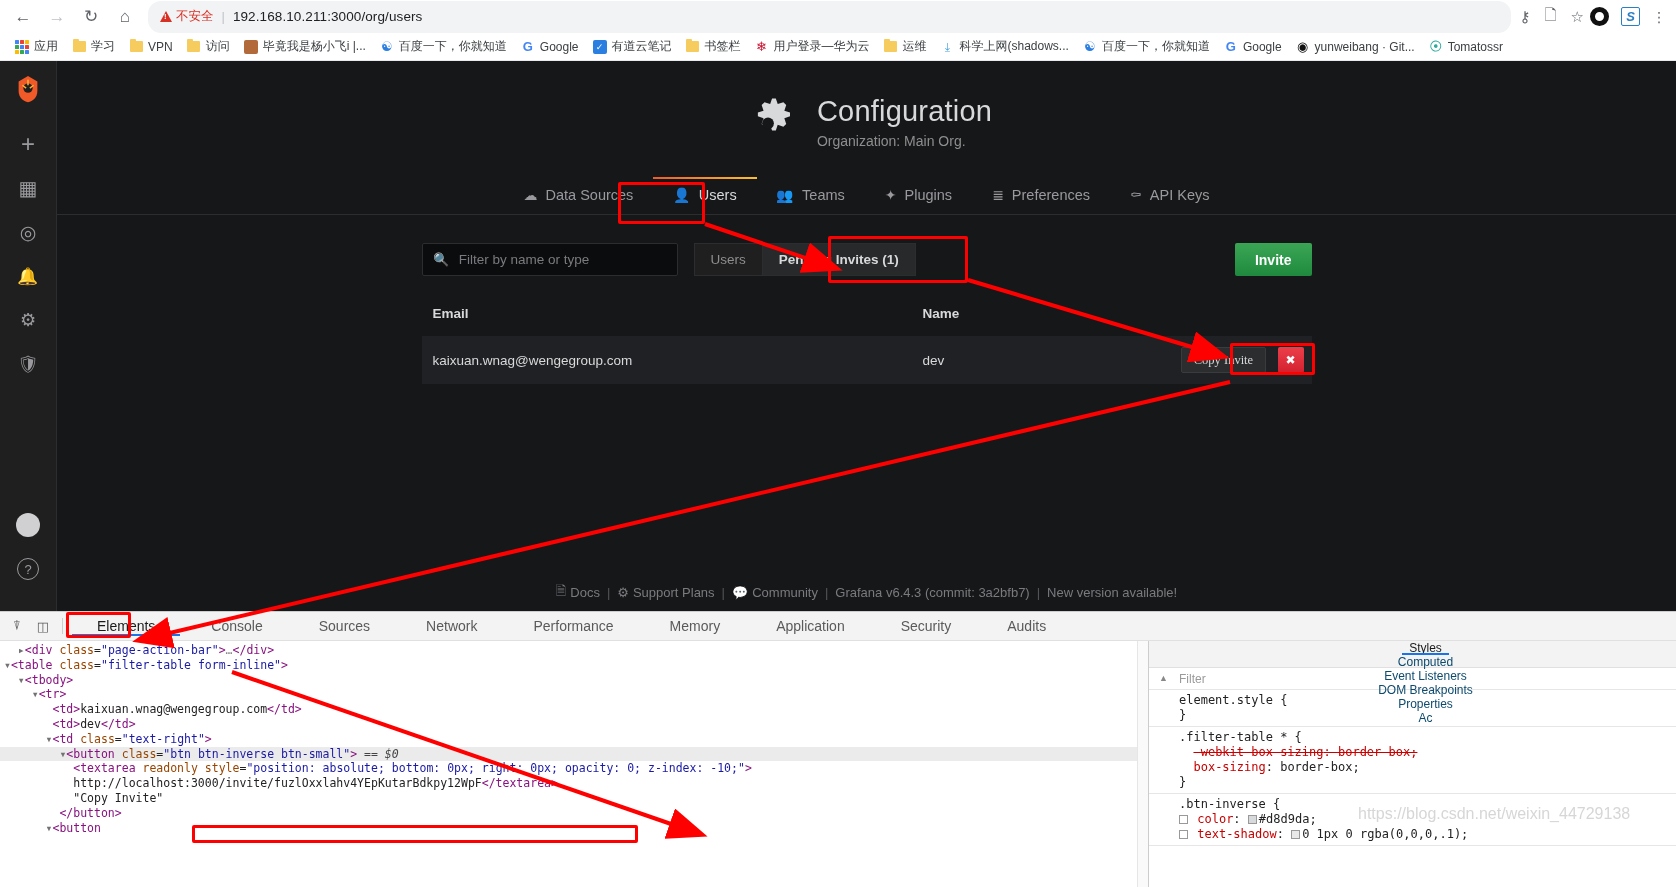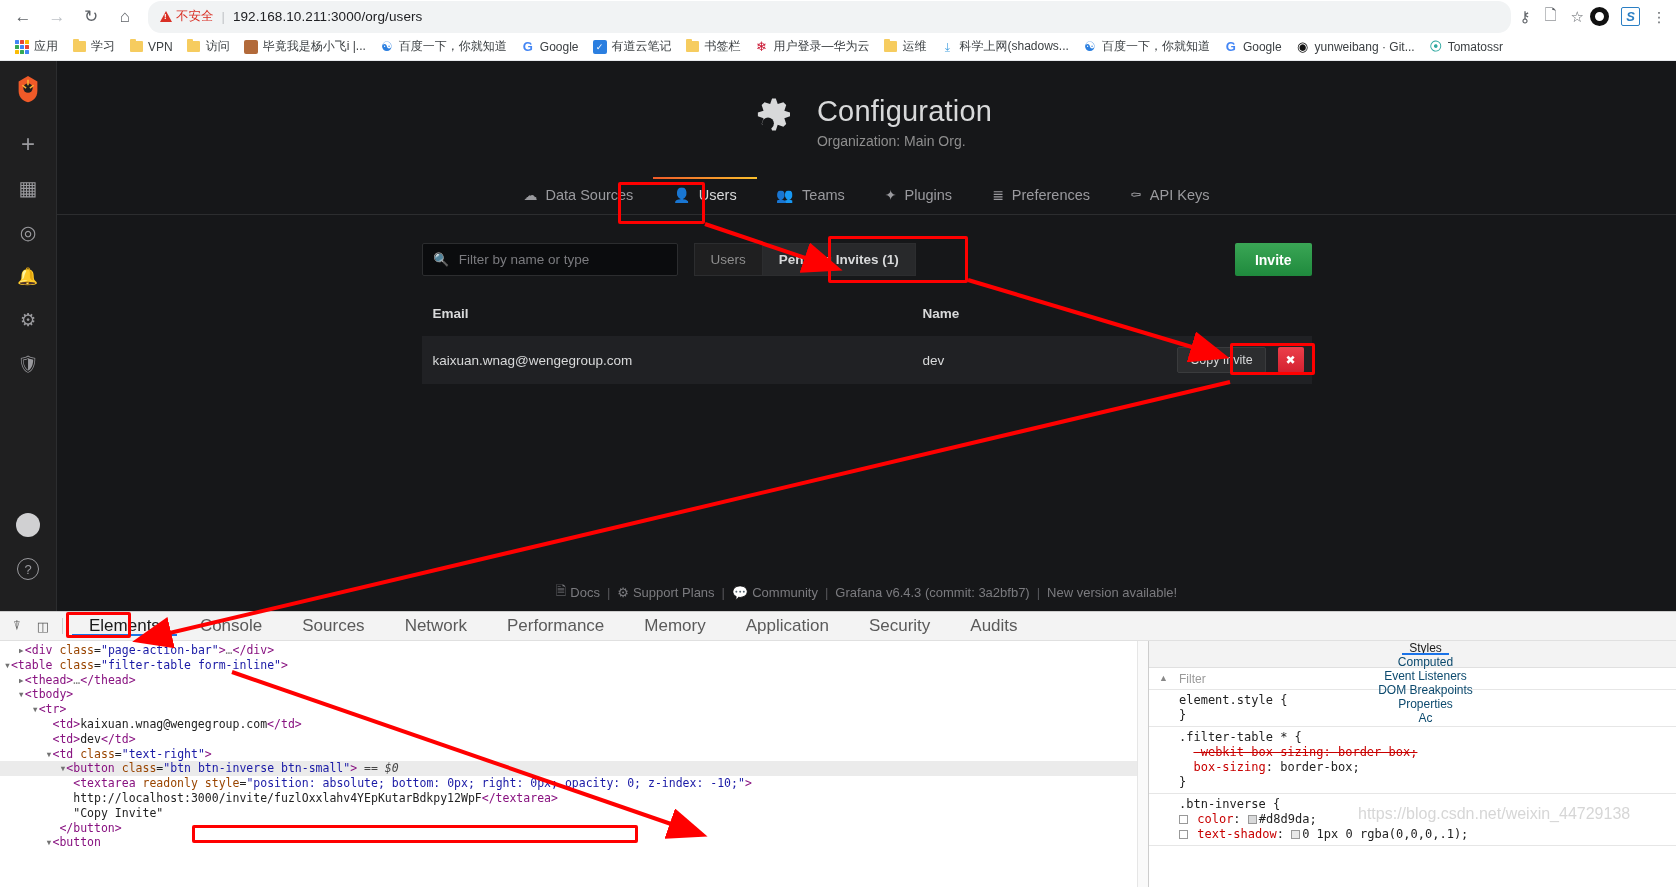--- a/index.html
+++ b/index.html
@@ -165,21 +165,21 @@
 
   .invites-table { margin-top: 30px; width: 100%; border-collapse: collapse; }
   .invites-table th {
     text-align: left; font-size: 13.5px; color: #d8d9da; font-weight: 600;
     padding: 0 0 15px 11px;
   }
   .invites-table td {
     font-size: 13.5px; color: #d8d9da; padding: 11px 0 11px 11px;
     background: #202124; height: 38px;
   }
-  .invites-table td.text-right { text-align: right; padding-right: 8px; }
+  .invites-table td.text-right { text-align: right; padding-right: 8px; font-family: Liberation Serif, serif; }
   .col-email { width: 490px; }
   .col-name { width: 250px; }
   .btn-copy-invite {
     display: inline-flex; align-items: center; height: 26px; padding: 0 12px;
     background: #2c2d2f; border: 1px solid #3a3b3d; border-radius: 2px;
     color: #d8d9da; font-size: 12.5px; margin-right: 8px;
   }
   .btn-delete {
     display: inline-flex; align-items: center; justify-content: center;
     width: 26px; height: 26px; border-radius: 2px;
@@ -205,22 +205,22 @@
     height: 29px; display: flex; align-items: center;
     border-bottom: 1px solid #e0e0e0; background: #f3f3f3;
     padding-left: 4px; gap: 0;
   }
   .dt-tool-ico {
     width: 26px; height: 26px; display: flex; align-items: center; justify-content: center;
     color: #5a5a5a; font-size: 13px;
   }
   .dt-divider { width: 1px; height: 16px; background: #cdcdcd; margin: 0 6px; }
   .dt-tab {
-    padding: 0 20px; height: 20px; display: flex; align-items: center;
-    font-size: 17px; color: #5a5a5a; position: relative;
+    padding: 0 28px; height: 20px; display: flex; align-items: center;
+    font-size: 14px; color: #5a5a5a; position: relative;
   }
   .dt-tab.active { color: #1a1a1a; }
   .dt-tab.active::after {
     content:""; position:absolute; left:3px; right:3px; bottom:0; height:2px; background:#1a73e8;
   }
 
   .dt-main { display: flex; height: 247px; }
   .dom-pane {
     width: 1148px; overflow: hidden; position: relative;
     background: #fff; padding: 2px 0 0 0;
@@ -577,21 +577,20 @@
       <div class="dt-tab">Application</div>
       <div class="dt-tab">Security</div>
       <div class="dt-tab">Audits</div>
     </div>
 
     <div class="dt-main">
 
       <div class="dom-pane">
         <div class="dom-line"><span class="arrow-tri">  ▸</span><span class="tg">&lt;div </span><span class="at">class</span>=<span class="av">"page-action-bar"</span><span class="tg">&gt;</span><span class="pn">…</span><span class="tg">&lt;/div&gt;</span></div>
         <div class="dom-line"><span class="arrow-tri">▾</span><span class="tg">&lt;table </span><span class="at">class</span>=<span class="av">"filter-table form-inline"</span><span class="tg">&gt;</span></div>
-        <div class="dom-line">  <span class="arrow-tri">▸</span><span class="tg">&lt;thead&gt;</span><span class="pn">…</span><span class="tg">&lt;/thead&gt;</span></div>
         <div class="dom-line">  <span class="arrow-tri">▾</span><span class="tg">&lt;tbody&gt;</span></div>
         <div class="dom-line">    <span class="arrow-tri">▾</span><span class="tg">&lt;tr&gt;</span></div>
         <div class="dom-line">       <span class="tg">&lt;td&gt;</span><span class="tx">kaixuan.wnag@wengegroup.com</span><span class="tg">&lt;/td&gt;</span></div>
         <div class="dom-line">       <span class="tg">&lt;td&gt;</span><span class="tx">dev</span><span class="tg">&lt;/td&gt;</span></div>
         <div class="dom-line">      <span class="arrow-tri">▾</span><span class="tg">&lt;td </span><span class="at">class</span>=<span class="av">"text-right"</span><span class="tg">&gt;</span></div>
         <div class="dom-line sel">        <span class="arrow-tri">▾</span><span class="tg">&lt;button </span><span class="at">class</span>=<span class="av">"btn btn-inverse btn-small"</span><span class="tg">&gt;</span> <span class="dollar">== $0</span></div>
         <div class="dom-line">          <span class="tg">&lt;textarea </span><span class="at">readonly</span> <span class="at">style</span>=<span class="av">"position: absolute; bottom: 0px; right: 0px; opacity: 0; z-index: -10;"</span><span class="tg">&gt;</span></div>
         <div class="dom-line">          <span class="tx">http://localhost:3000/invite/fuzlOxxlahv4YEpKutarBdkpy12WpF</span><span class="tg">&lt;/textarea&gt;</span></div>
         <div class="dom-line">          <span class="tx">"Copy Invite"</span></div>
         <div class="dom-line">        <span class="tg">&lt;/button&gt;</span></div>

